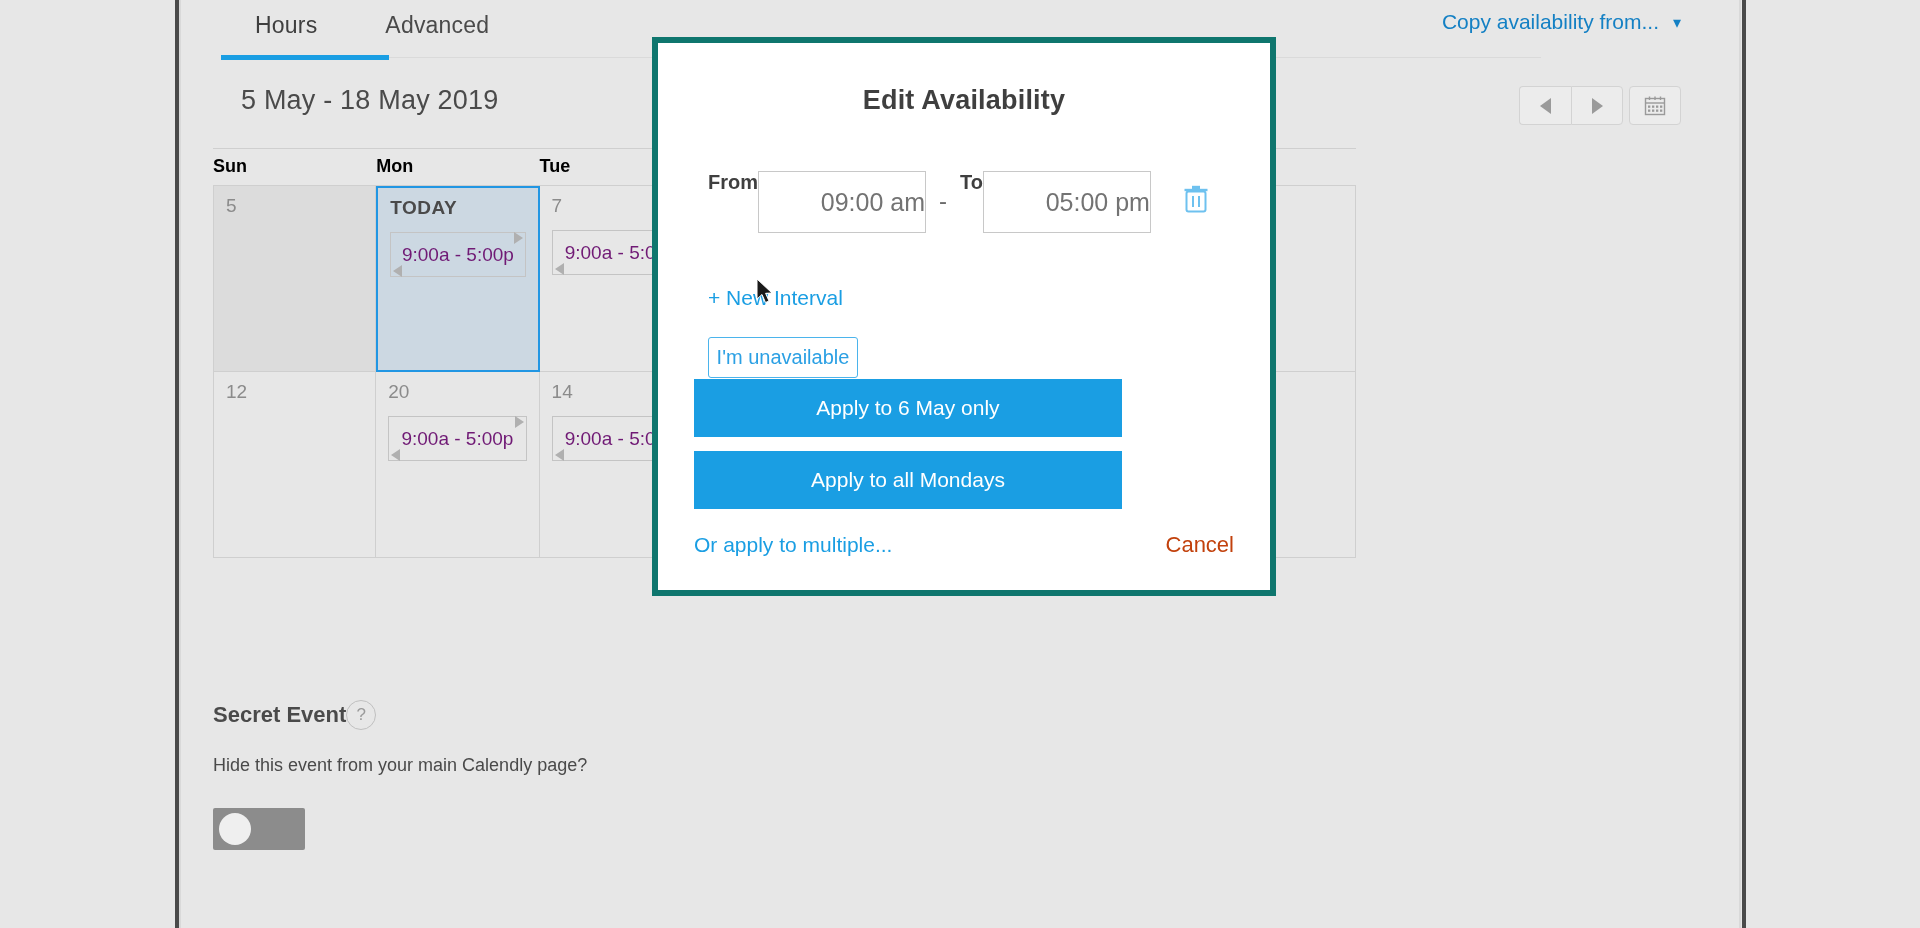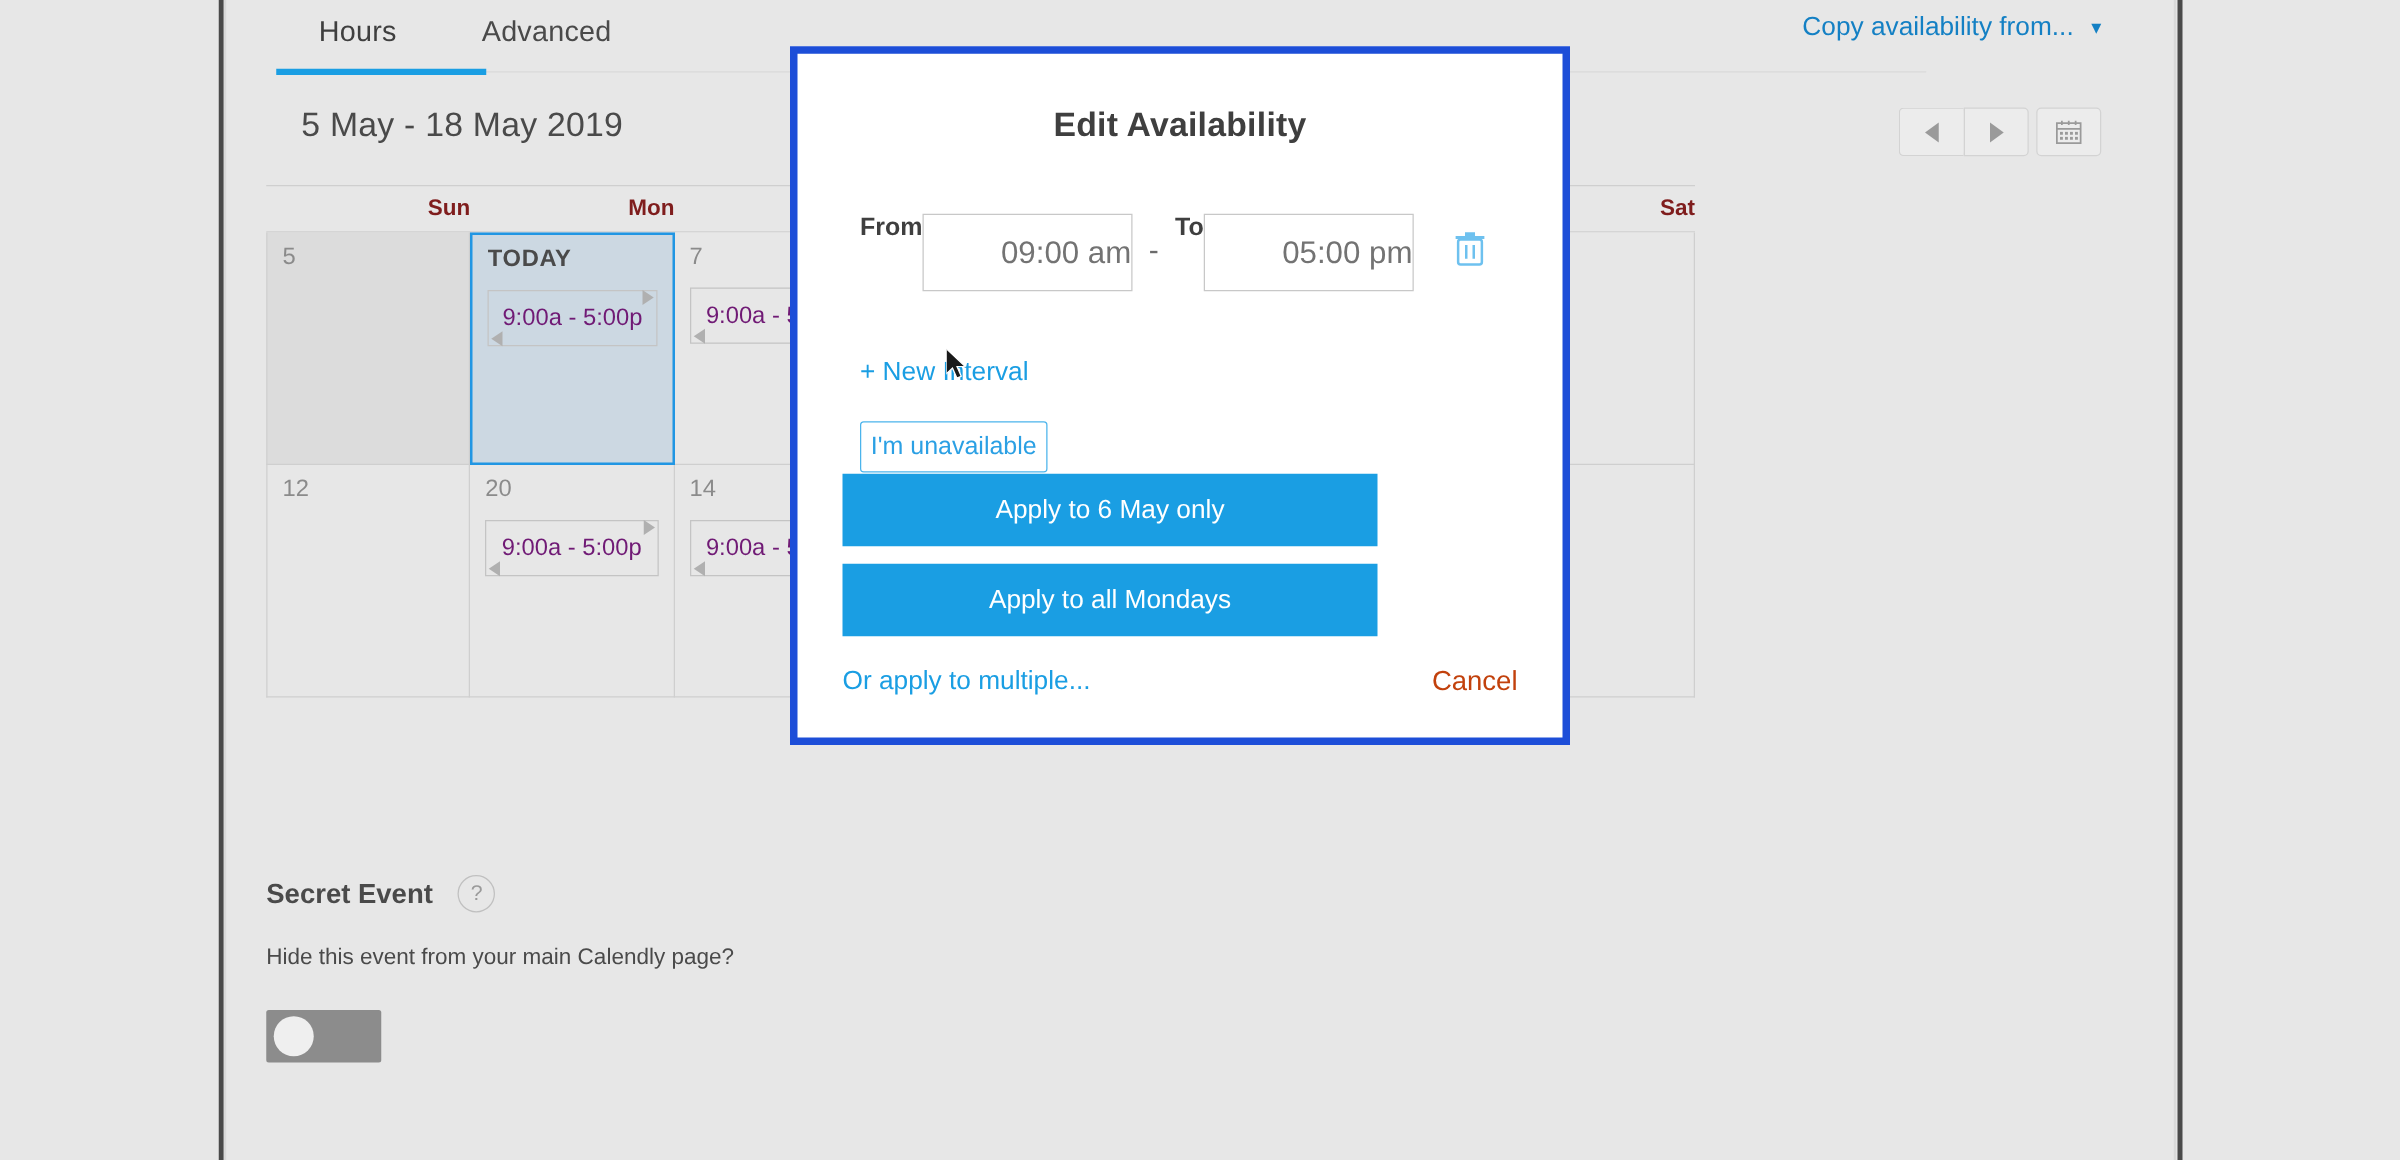--- a/index.html
+++ b/index.html
@@ -60,21 +60,21 @@
     position: absolute; right: 58px; top: 86px;
     width: 52px; height: 39px; border: 1px solid #d3d3d3; background:#ececec; border-radius:4px;
     display:flex; align-items:center; justify-content:center;
   }
 
   
   .calgrid { position: absolute; left: 32px; top: 148px; width: 1143px; }
   .dayhead { display: grid; grid-template-columns: repeat(7, 1fr);
     border-top: 1px solid #cfcfcf; border-bottom: 1px solid #cfcfcf; background:#e7e7e7; }
   .dayhead div {
-    text-align: right; font-size: 18px; font-weight: bold; color: #7f1d1d;
+    text-align: left; font-size: 18px; font-weight: bold; color: #000000;
     padding: 7px 0 8px 0;
   }
   .week { display: grid; grid-template-columns: repeat(7, 1fr); }
   .cell {
     position: relative; height: 186px; border-right: 1px solid #cfcfcf; border-bottom: 1px solid #cfcfcf;
     background: #e7e7e7;
   }
   .week .cell:first-child { border-left: 1px solid #cfcfcf; }
   .cell.off { background: #dcdcdc; }
   .cell.sel { background: #ccd8e2; border: 2px solid #2196e3; }
@@ -86,35 +86,35 @@
     display:flex; align-items:center; justify-content:center;
     font-size: 19px; color: #701a75;
   }
   .arrow-top { position:absolute; right:2px; top:-1px; width:0;height:0;
     border-top:6px solid transparent;border-bottom:6px solid transparent;border-left:9px solid #b0b0b0; }
   .arrow-bot { position:absolute; left:2px; bottom:-1px; width:0;height:0;
     border-top:6px solid transparent;border-bottom:6px solid transparent;border-right:9px solid #b0b0b0; }
 
   
   .secret-wrap { position: absolute; left: 32px; top: 700px; width: 1100px; }
-  .secret-head { display: flex; align-items: center; gap: 20px; }
+  .secret-head { display: flex; align-items: center; }
   .secret-title { font-size: 22px; font-weight: bold; color: #4a4a4a; }
   .help-icon {
     width: 30px; height: 30px; border-radius: 50%; border: 1px solid #c0c0c0;
     display:flex; align-items:center; justify-content:center; font-size: 17px; color:#9a9a9a;
   }
   .secret-desc { margin-top: 25px; font-size: 18px; color: #4a4a4a; }
   .toggle { margin-top: 32px; width: 92px; height: 42px; background: #8c8c8c; border-radius: 2px;
     display:flex; align-items:center; padding-left:6px; }
   .knob { width: 32px; height: 32px; border-radius: 50%; background: #efefef; }
 
   
   .modal {
-    position: absolute; left: 632px; top: 37px; width: 624px; height: 559px;
-    background: #ffffff; border: 6px solid #1d4ed8;
+    position: absolute; left: 652px; top: 37px; width: 624px; height: 559px;
+    background: #ffffff; border: 6px solid #0f766e;
   }
   .modal-title {
     text-align: center; font-size: 27px; font-weight: bold; color: #3f3f3f;
     margin-top: 42px; letter-spacing: .2px;
   }
   .field-row { position: absolute; left: 50px; top: 128px; display: flex; align-items: flex-end; }
   .field { display: flex; flex-direction: row; }
   .field-label { font-size: 20px; font-weight: bold; color: #3f3f3f; margin-bottom: 12px; }
   .time-input {
     width: 168px; height: 62px; border: 1px solid #c8c8c8; background: #fff;

